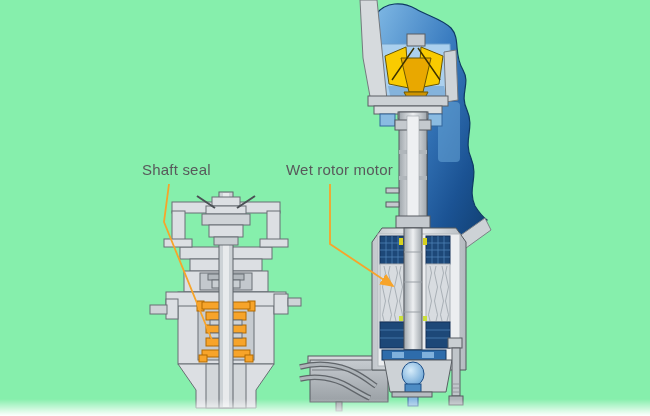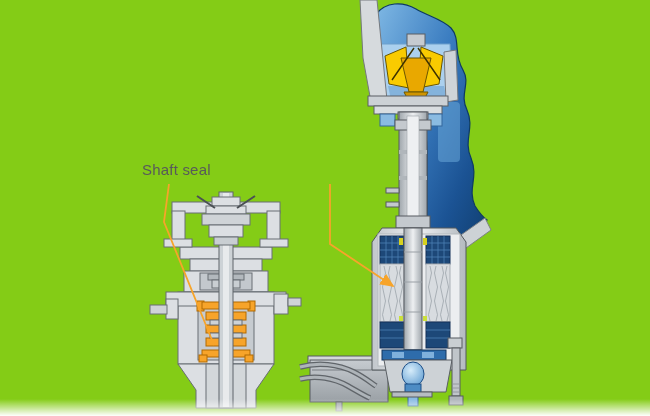--- a/index.html
+++ b/index.html
@@ -1,17 +1,17 @@
 <!DOCTYPE html>
 <html><head>
 <meta charset="utf-8">
 <style>
   html,body{margin:0;padding:0;background:#ffffff;}
   .stage{
-    position:relative;width:650px;height:416px;background:#84cc16;overflow:hidden;
+    position:relative;width:650px;height:416px;background:#86efac;overflow:hidden;
     font-family:"Liberation Sans",sans-serif;
     text-align:right;
   }
   .layer{position:absolute;left:0;top:0;}
   .figure-label{
     position:absolute;font-size:15px;line-height:18px;color:#58595b;
     letter-spacing:.2px;white-space:nowrap;
   }
   #label-shaft-seal{left:142px;top:161px;}
   #label-wet-rotor-motor{left:286px;top:161px;}
@@ -227,14 +227,15 @@
       </marker>
     </defs>
     <g stroke-width="1.8" fill="none" stroke="#f7a42a">
       <polyline points="169,184 164,222 214,345" fill="none"></polyline>
       <polyline points="330,184 330,244 393,286" fill="none" marker-end="url(#arrowOrange)"></polyline>
     </g>
     <rect x="0" y="399" width="650" height="17" fill="url(#fadeWhite)"></rect>
   </svg>
 
   <div class="figure-label" id="label-shaft-seal">Shaft seal</div>
+  <div class="figure-label" id="label-wet-rotor-motor">Wet rotor motor</div>
 
 </div>
 
 </body></html>

